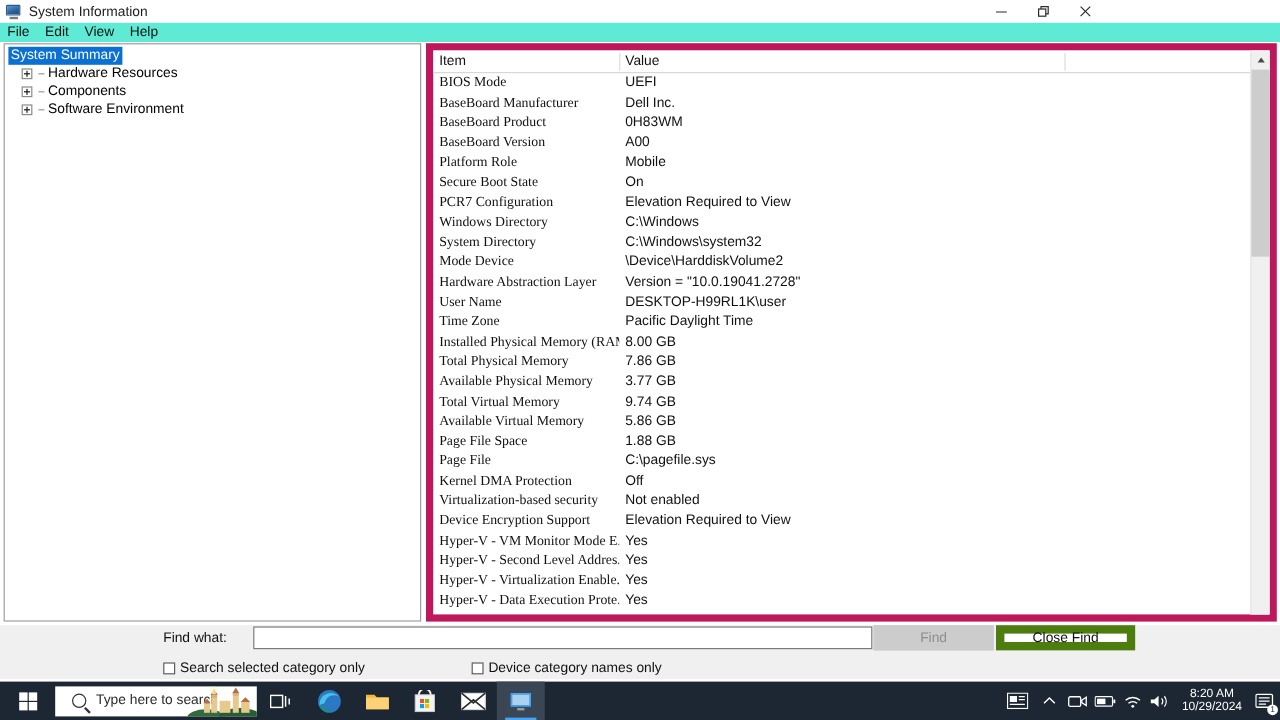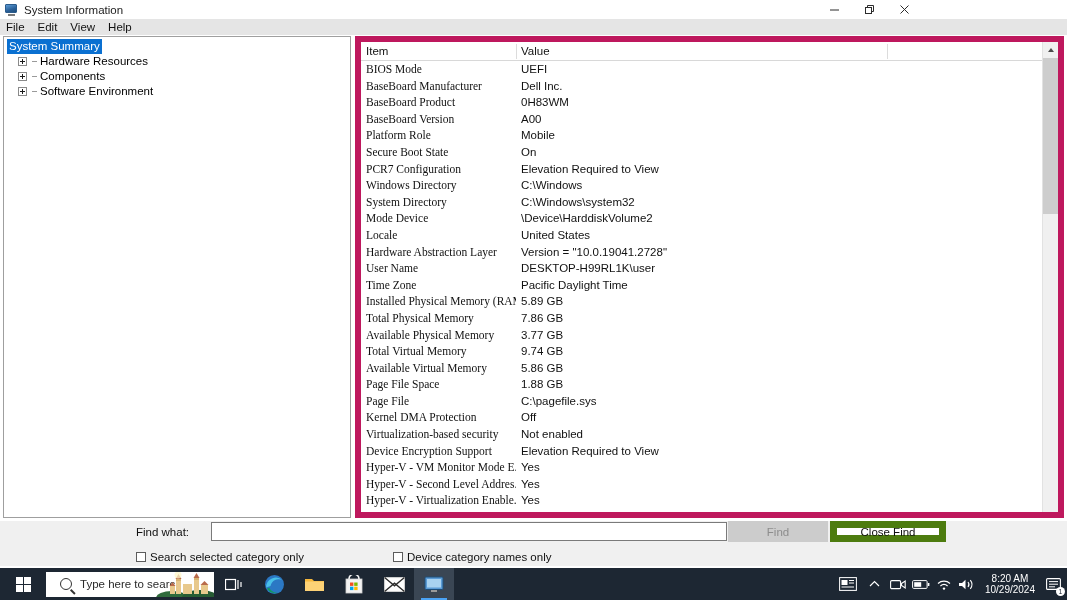--- a/index.html
+++ b/index.html
@@ -31,21 +31,21 @@
   .winbtns{position:absolute;right:0;top:0;height:19px;display:flex;}
   .winbtn{
     width:35px;height:19px;display:flex;align-items:center;justify-content:center;
     color:#2b2b2b;font-size:10px;line-height:1;
   }
   .winbtn svg{display:block;}
 
   
   .menubar{
     position:absolute;left:0;top:19px;width:1067px;height:16px;
-    background:#e5e5e5;display:flex;align-items:center;padding-left:6px;box-sizing:border-box;
+    background:#5eead4;display:flex;align-items:center;padding-left:6px;box-sizing:border-box;
   }
   .menu-item{font-size:11.5px;color:#111;padding:0 9px 0 0;margin-right:4px;}
 
   
   .tree-pane{
     position:absolute;left:3px;top:36px;width:348px;height:482px;
     background:#ffffff;border:1px solid #9f9f9f;box-sizing:border-box;overflow:hidden;
   }
   .tree-root{
     margin:2px 0 0 3px;
@@ -305,38 +305,34 @@
         </div>
         <div class="row">
           <div class="cell-item">System Directory</div>
           <div class="cell-value">C:\Windows\system32</div>
         </div>
         <div class="row">
           <div class="cell-item">Mode Device</div>
           <div class="cell-value">\Device\HarddiskVolume2</div>
         </div>
         <div class="row">
-          <div class="cell-item">Locale</div>
-          <div class="cell-value">United States</div>
-        </div>
-        <div class="row">
           <div class="cell-item">Hardware Abstraction Layer</div>
           <div class="cell-value">Version = "10.0.19041.2728"</div>
         </div>
         <div class="row">
           <div class="cell-item">User Name</div>
           <div class="cell-value">DESKTOP-H99RL1K\user</div>
         </div>
         <div class="row">
           <div class="cell-item">Time Zone</div>
           <div class="cell-value">Pacific Daylight Time</div>
         </div>
         <div class="row">
           <div class="cell-item">Installed Physical Memory (RAM)</div>
-          <div class="cell-value">5.89 GB</div>
+          <div class="cell-value">8.00 GB</div>
         </div>
         <div class="row">
           <div class="cell-item">Total Physical Memory</div>
           <div class="cell-value">7.86 GB</div>
         </div>
         <div class="row">
           <div class="cell-item">Available Physical Memory</div>
           <div class="cell-value">3.77 GB</div>
         </div>
         <div class="row">

